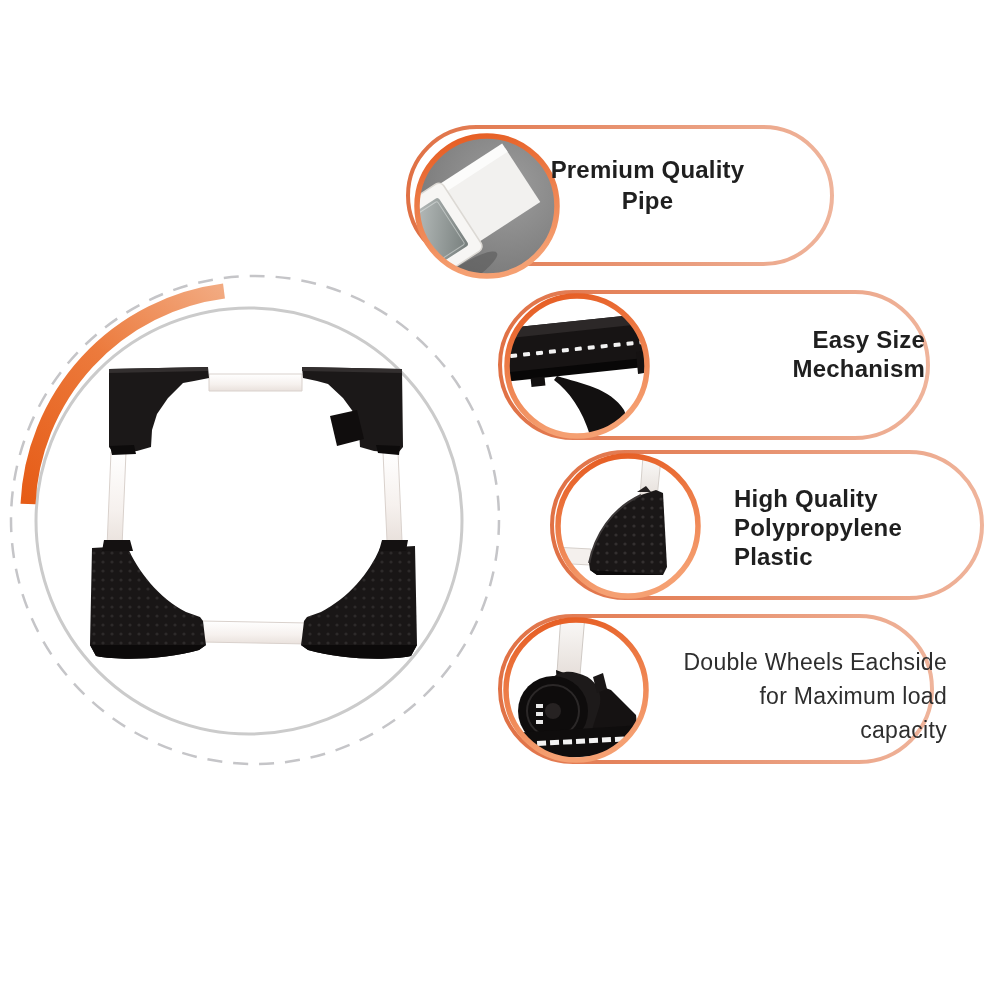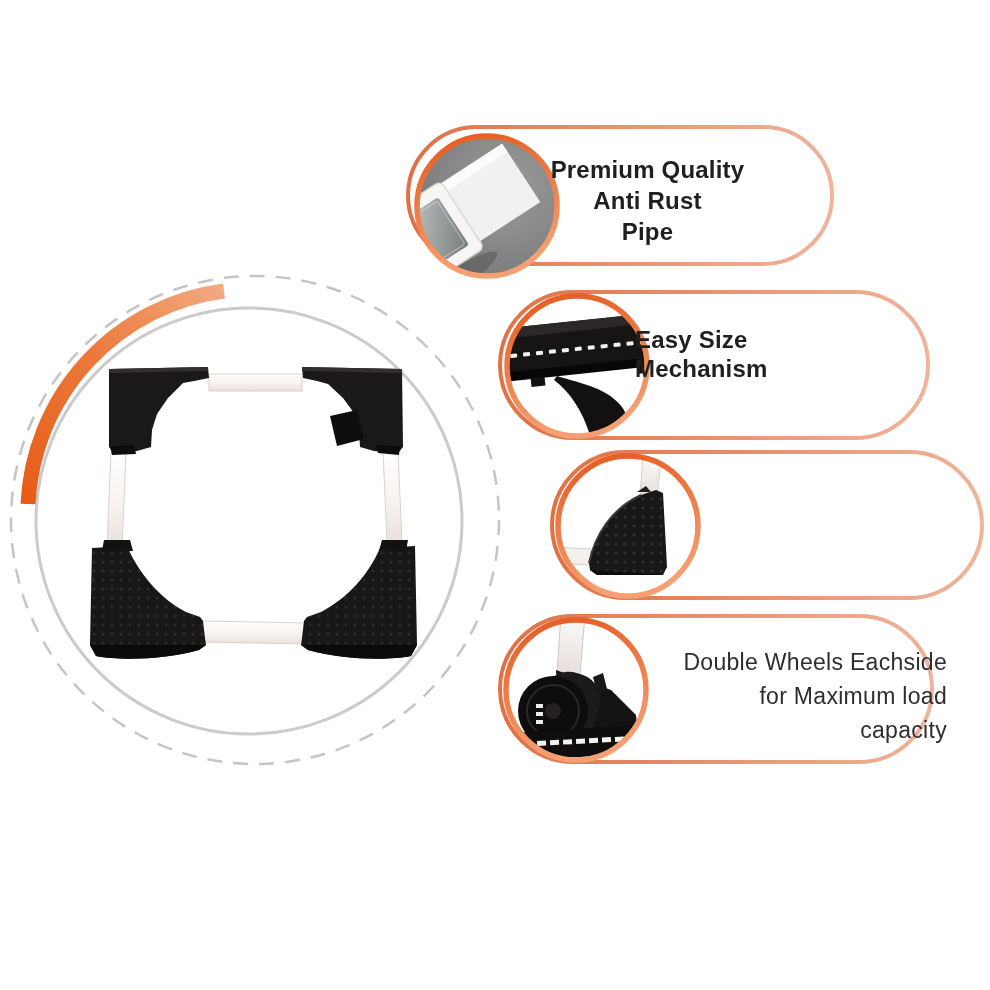--- a/index.html
+++ b/index.html
@@ -7,21 +7,21 @@
     position:relative;width:990px;height:990px;background:#ffffff;overflow:hidden;
     font-family:"Liberation Sans",sans-serif;
   }
   .stage{position:absolute;left:0;top:0;width:990px;height:990px;}
   .feature-text{
     position:absolute;z-index:3;color:#1f1f1f;
     font-weight:bold;font-size:24px;line-height:30px;letter-spacing:.2px;
   }
   .feature-text span{display:block;}
   .ft-1{left:540px;top:154px;width:215px;text-align:center;line-height:31px;}
-  .ft-2{left:635px;top:325px;width:290px;text-align:left;line-height:29px;}
+  .ft-2{left:635px;top:325px;width:290px;text-align:right;line-height:29px;}
   .ft-3{left:734px;top:484px;width:240px;text-align:left;line-height:29px;}
   .ft-4{
     left:657px;top:645px;width:290px;text-align:right;
     font-weight:normal;font-size:23px;line-height:34px;color:#2e2e2e;letter-spacing:.3px;
   }
 </style>
 </head>
 <body>
 
 <div class="canvas">
@@ -210,26 +210,30 @@
             <rect x="536" y="712" width="7" height="4"></rect>
           <rect x="536" y="720" width="7" height="4"></rect>
         </g>
       </g>
       <circle cx="576" cy="690" r="70" fill="none" stroke="url(#ringGrad)" stroke-width="5.5"></circle>
     </g>
   </svg>
 
   <div class="feature-text ft-1">
     <span>Premium Quality</span>
-    <span>Anti Rust</span>
     <span>Pipe</span>
   </div>
   <div class="feature-text ft-2">
     <span>Easy Size</span>
     <span>Mechanism</span>
+  </div>
+  <div class="feature-text ft-3">
+    <span>High Quality</span>
+    <span>Polypropylene</span>
+    <span>Plastic</span>
   </div>
   <div class="feature-text ft-4">
     <span>Double Wheels Eachside</span>
     <span>for Maximum load</span>
     <span>capacity</span>
   </div>
 
 </div>
 
 </body></html>

